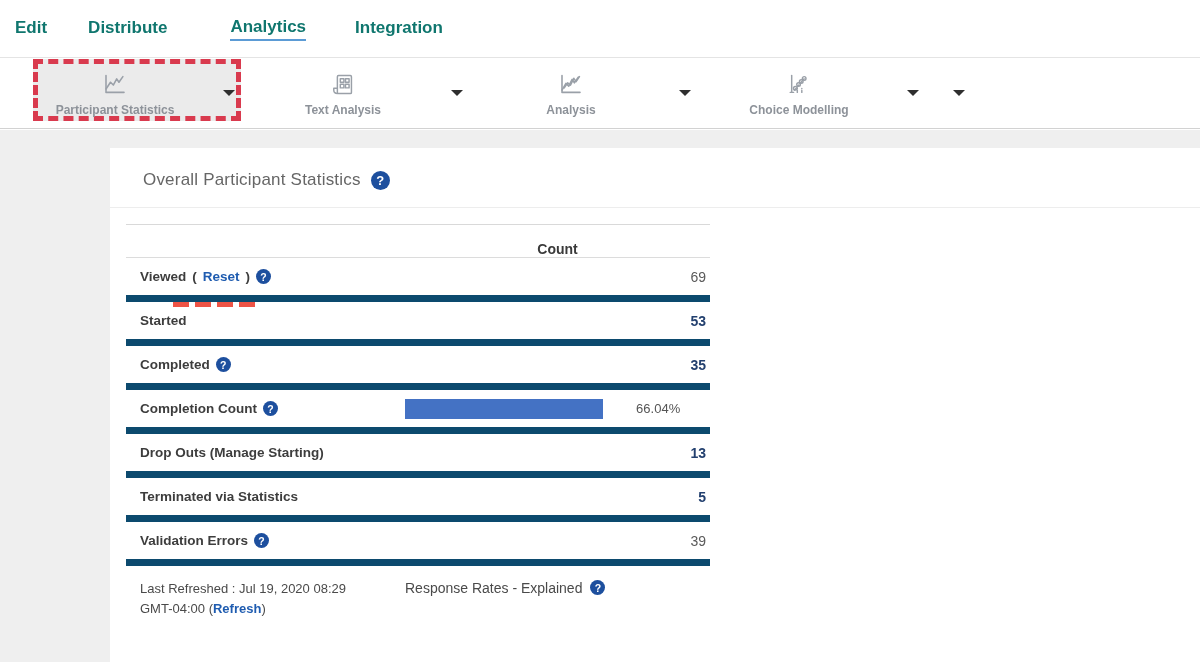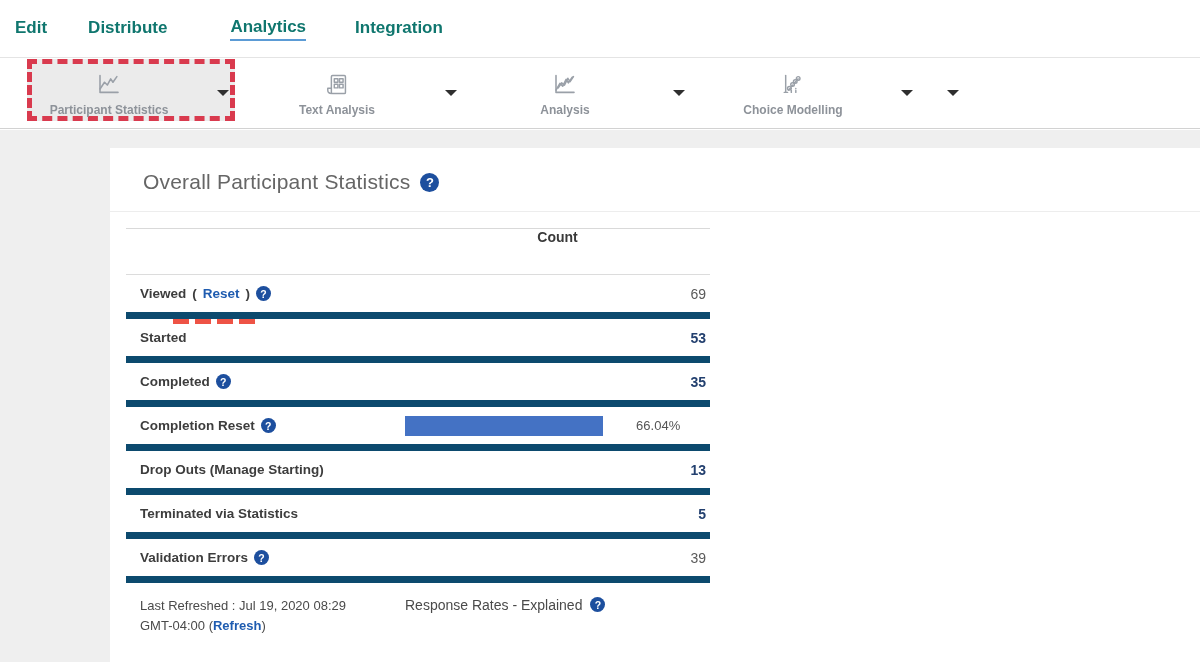--- a/index.html
+++ b/index.html
@@ -25,21 +25,21 @@
   .nav-item:nth-child(2) { margin-left: 41px; }
   .nav-item:nth-child(3) { margin-left: 63px; }
   .nav-item:nth-child(4) { margin-left: 49px; }
   .nav-item.active { border-bottom: 2px solid #5b9bd5; }
 
   
   .toolbar {
     position: absolute; top: 57px; left: 0; right: 0; height: 72px;
     background: #ffffff;
     border-top: 1px solid #e4e4e4; border-bottom: 1px solid #d2d2d2;
-    display: flex; padding-left: 18px;
+    display: flex; padding-left: 24px;
   }
   .tool-group { width: 228px; position: relative; display: flex; align-items: stretch; }
   .tool-main {
     flex: 1; display: flex; flex-direction: column; align-items: center;
     justify-content: center; gap: 5px; z-index: 1; cursor: pointer; padding-top: 2px;
   }
   .tool-label {
     font-size: 12px; font-weight: bold; color: #8d9299; white-space: nowrap;
   }
   .tool-caret {
@@ -62,36 +62,36 @@
     position: absolute; top: 130px; left: 0; right: 0; bottom: 0;
     background: #efefef;
   }
   .card {
     position: absolute; top: 148px; left: 110px; right: 0; bottom: 0;
     background: #ffffff;
   }
   .card-title-row {
     padding: 22px 0 0 33px; display: flex; align-items: center; gap: 10px;
   }
-  .card-title { font-size: 21px; color: #666666; letter-spacing: 0.2px; }
+  .card-title { font-size: 17px; color: #666666; letter-spacing: 0.2px; }
   .title-divider { margin-top: 17px; border-bottom: 1px solid #ededed; }
 
   
   .q-icon {
     display: inline-flex; align-items: center; justify-content: center;
     background: #1d4f9e; color: #ffffff; border-radius: 50%;
     font-weight: bold; cursor: pointer; flex: none;
   }
   .q-lg { width: 19px; height: 19px; font-size: 13px; }
   .q-sm { width: 15px; height: 15px; font-size: 10.5px; }
 
   
   .stats-table { margin: 16px 0 0 16px; width: 584px; }
   .t-head {
-    height: 47px; display: flex; align-items: flex-start;
+    height: 34px; display: flex; align-items: flex-end;
     border-top: 1px solid #d9d9d9; border-bottom: 1px solid #dcdcdc;
   }
   .t-row {
     height: 44px; display: flex; align-items: center;
     border-bottom: 7px solid #0c4a6e;
   }
   .col-label {
     width: 279px; padding-left: 14px; position: relative;
     display: flex; align-items: center; gap: 6px;
     font-size: 13.5px; font-weight: bold; color: #3d3d3d; white-space: nowrap;
@@ -257,21 +257,21 @@
     <div class="t-row">
       <div class="col-label">
         <span>Completed</span>
         <span class="q-icon q-sm">?</span>
       </div>
       <div class="col-count count-blue">35</div>
     </div>
 
     <div class="t-row">
       <div class="col-label">
-        <span>Completion Reset</span>
+        <span>Completion Count</span>
         <span class="q-icon q-sm">?</span>
       </div>
       <div class="bar-cell">
         <div class="bar-track">
           <div class="bar-fill" style="width: 66.04%;"></div>
           <span class="bar-label">66.04%</span>
         </div>
       </div>
     </div>
 

